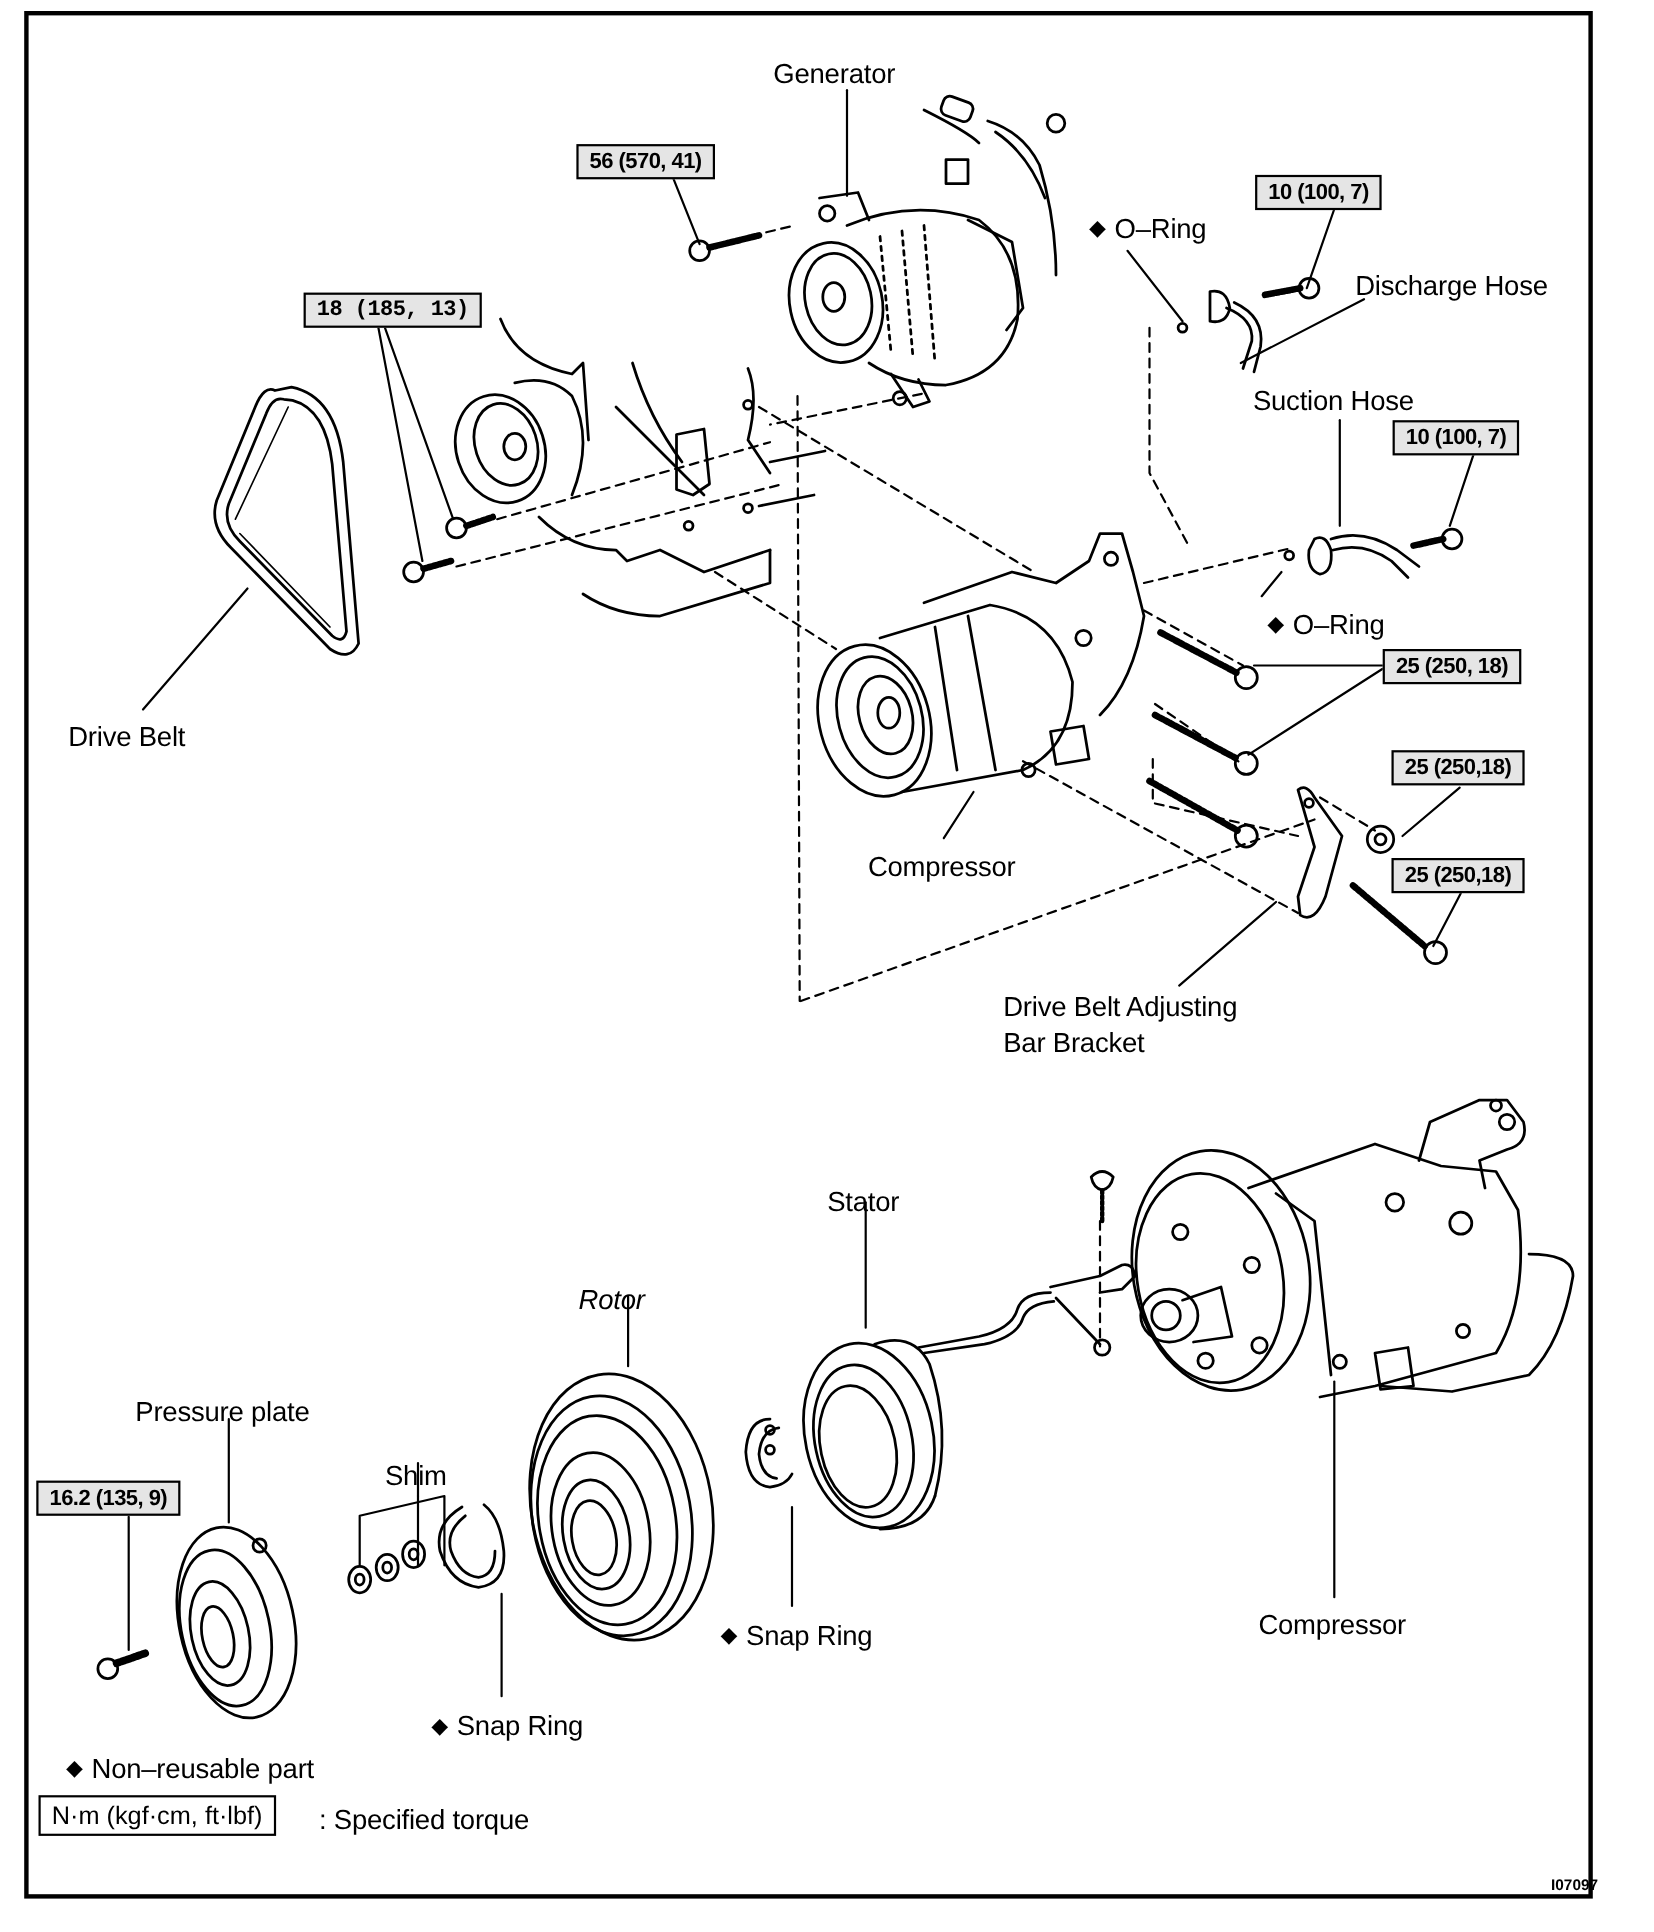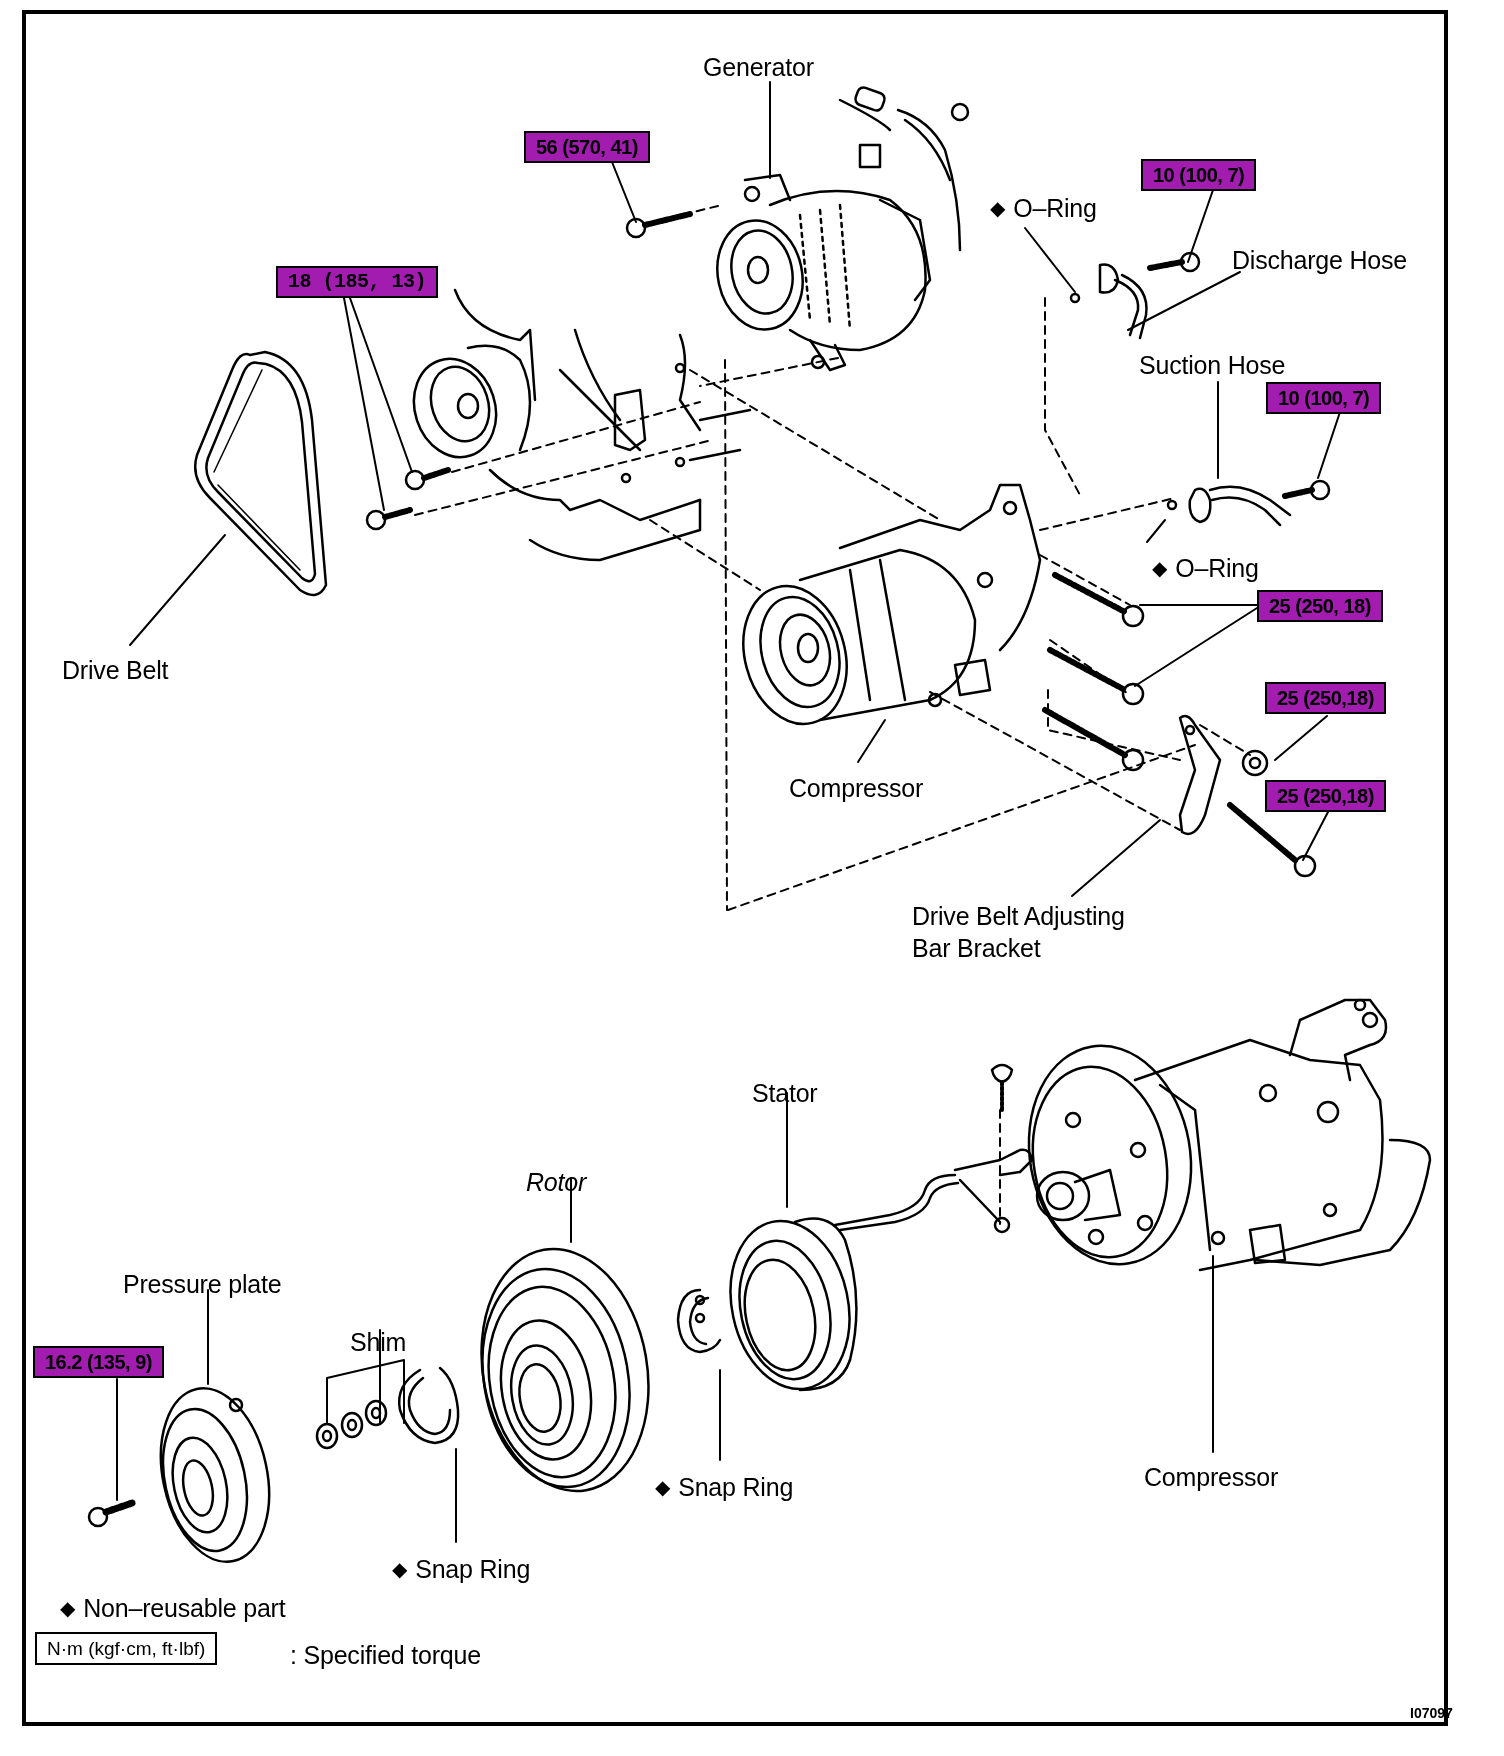--- a/index.html
+++ b/index.html
@@ -2,25 +2,25 @@
 <html><head>
 <meta charset="utf-8">
 <style>
   html, body { margin: 0; padding: 0; background: #ffffff; }
   body { width: 1504px; height: 1756px; position: relative; overflow: hidden;
          font-family: "Liberation Sans", "DejaVu Sans", sans-serif; color: #000; }
   #frame { position: absolute; left: 22px; top: 10px; width: 1426px; height: 1716px;
            border: 4px solid #000; box-sizing: border-box; }
   svg#art { position: absolute; left: 0; top: 0; }
   .lbl { position: absolute; font-size: 25px; line-height: 1; white-space: nowrap; letter-spacing: -0.2px; }
-  .tq { position: absolute; border: 2.5px solid #000; background: #a21caf; font-weight: bold;
+  .tq { position: absolute; border: 2.5px solid #000; background: #e5e5e5; font-weight: bold;
         font-size: 20px; line-height: 1; padding: 4px 10px; white-space: nowrap; letter-spacing: -0.5px; }
   .dia { display: inline-block; font-size: 20px; margin-right: 8px; transform: translateY(-2px); }
   .legend-box { position: absolute; left: 35px; top: 1632px; border: 2.5px solid #000; padding: 5px 10px;
-                font-size: 19px; line-height: 1; white-space: nowrap; }
+                font-size: 23px; line-height: 1; white-space: nowrap; }
   .imgid { position: absolute; font-size: 14px; font-weight: bold; }
 </style>
 </head>
 <body>
 
 <div id="frame"></div>
 
 <svg id="art" width="1504" height="1756" viewBox="0 0 1504 1756" fill="none" stroke="#000" stroke-width="2.5" stroke-linecap="round" stroke-linejoin="round">
 
   <g stroke-width="2">

